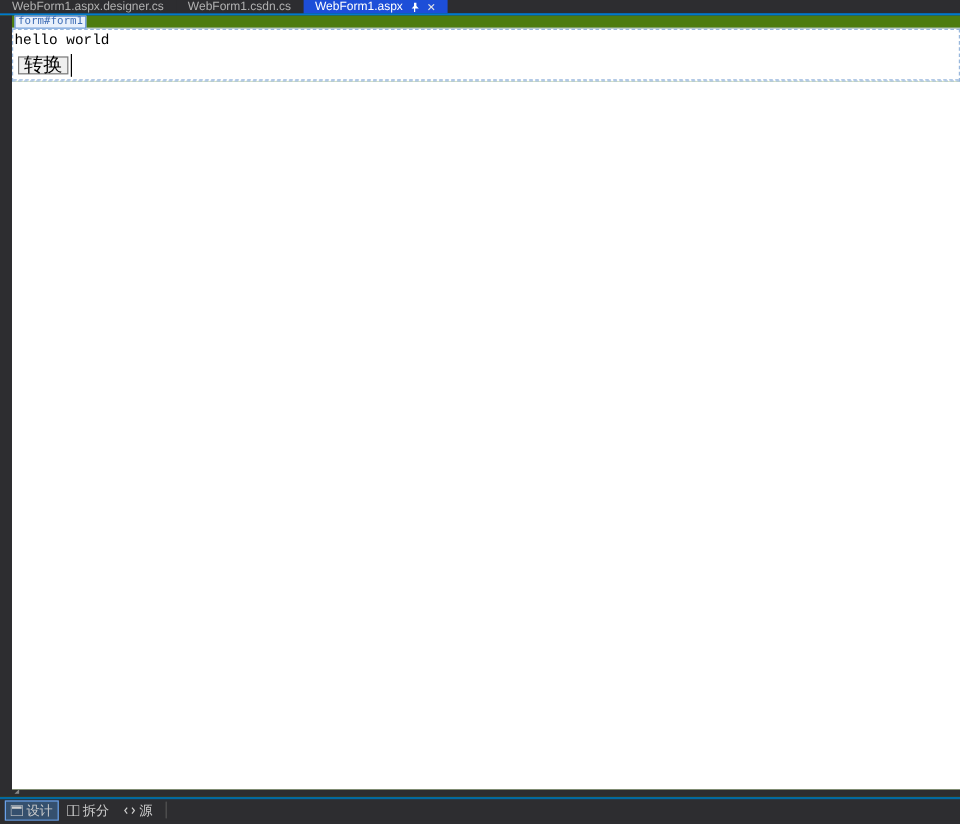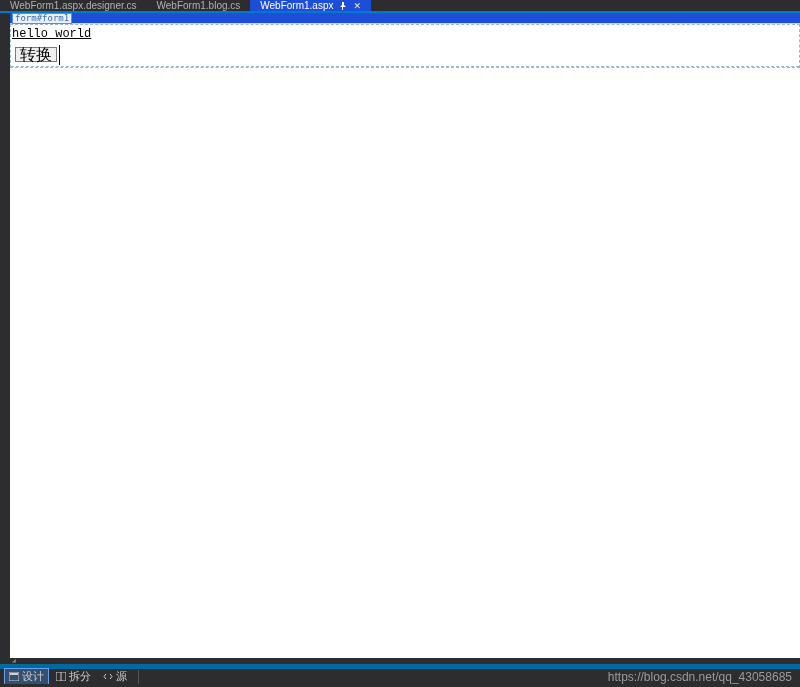--- a/index.html
+++ b/index.html
@@ -30,21 +30,21 @@
     }
     .tab-close, .tab-pin {
       font-size: 9px;
       color: #e8e8e8;
     }
     .tab-pin svg { display: block; }
 
     
     .designer-area {
       flex: 1;
-      background: #1d4ed8;
+      background: #4d7c0f;
       display: flex;
       flex-direction: column;
       position: relative;
       border-left: 10px solid #2d2d30;
     }
     .breadcrumb-row {
       height: 11px;
       border-bottom: 1px solid #c8d6e8;
       display: flex;
       align-items: center;
@@ -72,21 +72,20 @@
     }
     .form-canvas::after{
       content:"";
       position:absolute;
       left:0;right:0;bottom:0;height:1px;
       border-bottom:1px dashed #99b8dd;
     }
     .label-control {
       display: inline-block;
       margin-bottom: 4px;
-      text-decoration: underline;
     }
     .button-control {
       font-family: Arial, sans-serif;
       font-size: 16px;
       background: #efefef;
       border: 1px solid #7a7a7a;
       padding: 0px 4px;
       height:15px;
       line-height:13px;
       margin-left: 3px;
@@ -112,21 +111,21 @@
     
     .view-bar {
       height: 20px;
       background: #2d2d30;
       display: flex;
       align-items: center;
       padding: 0 4px;
       gap: 2px;
       font-size: 11px;
       color: #cccccc;
-      border-top: 5px solid #0369a1;
+      border-top: 2px solid #0369a1;
     }
     .view-btn {
       display: flex;
       align-items: center;
       gap: 3px;
       padding: 1px 5px;
       cursor: pointer;
     }
     .view-btn.active {
       border: 1px solid #6aa0e8;
@@ -153,21 +152,21 @@
     .bottom-border { height:3px; background:#2d2d30; }
   </style>
 </head>
 <body>
 
 <div class="tab-bar">
   <div class="tab inactive">
     <span>WebForm1.aspx.designer.cs</span>
   </div>
   <div class="tab inactive">
-    <span>WebForm1.blog.cs</span>
+    <span>WebForm1.csdn.cs</span>
   </div>
   <div class="tab active">
     <span>WebForm1.aspx</span>
     <span class="tab-pin">
       <svg width="8" height="8" viewBox="0 0 8 8">
           <path d="M3 0h2v3l2 2H4v3H3V5H1l2-2V0z" fill="#fff"></path>
         </svg>
     </span>
     <span class="tab-close">✕</span>
   </div>
@@ -210,15 +209,14 @@
   <div class="view-btn">
     <span class="view-icon">
       <svg width="10" height="9" viewBox="0 0 10 9">
           <polyline points="3,2 1,4.5 3,7" fill="none" stroke="#cfcfcf" stroke-width="1"></polyline>
           <polyline points="7,2 9,4.5 7,7" fill="none" stroke="#cfcfcf" stroke-width="1"></polyline>
         </svg>
     </span>
     <span>源</span>
   </div>
   <div class="view-divider"></div>
-  <div class="watermark">https://blog.csdn.net/qq_43058685</div>
 </div>
 <div class="bottom-border"></div>
 
 </body></html>

